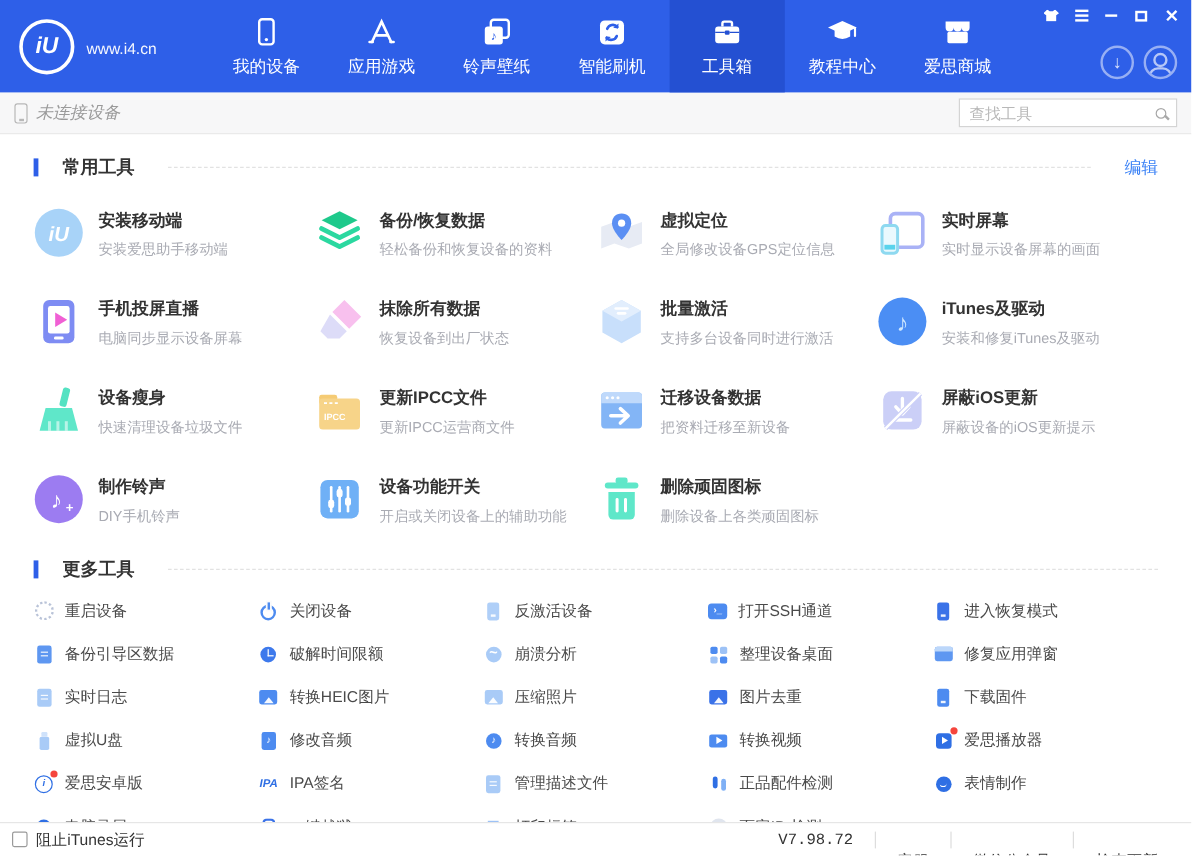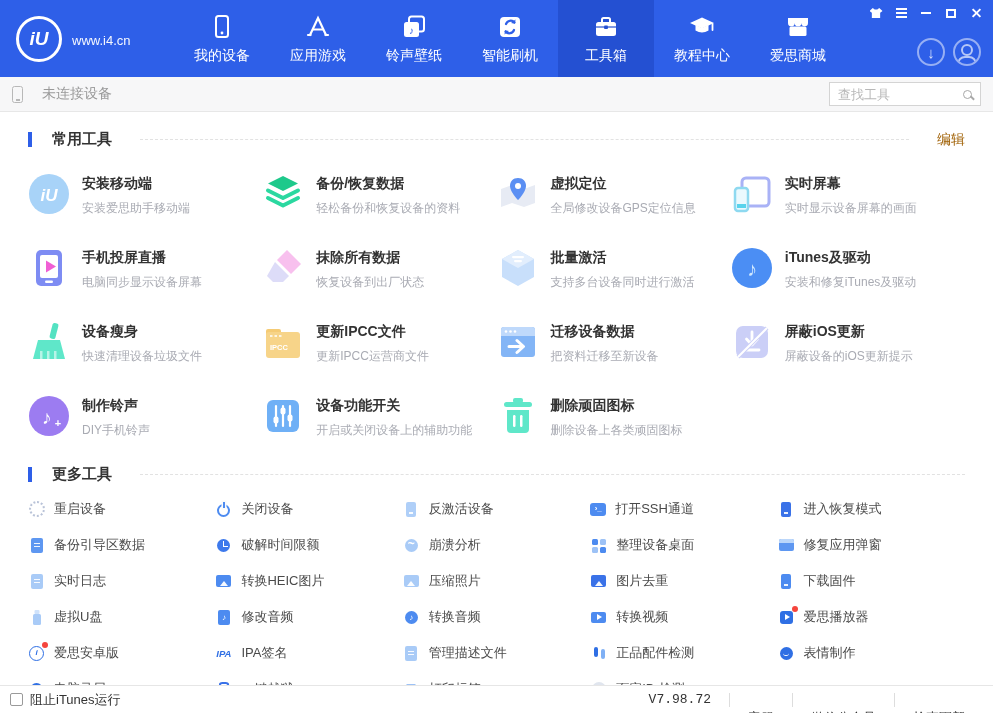--- a/index.html
+++ b/index.html
@@ -39,36 +39,36 @@
     width:8px; height:8px; border:2px solid rgba(255,255,255,.65); border-radius:50%; }
   .user-glyph::after { content:""; position:absolute; top:16px; left:50%; transform:translateX(-50%);
     width:16px; height:10px; border:2px solid rgba(255,255,255,.65); border-radius:8px 8px 0 0; }
 
   
   .devbar { height:35px; background:#F7F7F8; border-bottom:1px solid #E7E7E7; display:flex; align-items:center;
     padding:0 12px; flex:none; }
   .devphone { width:11px; height:17px; border:1.5px solid #B8B8B8; border-radius:2.5px; position:relative; }
   .devphone::after { content:""; position:absolute; bottom:1px; left:50%; transform:translateX(-50%);
     width:4px; height:1.5px; background:#B8B8B8; }
-  .devstatus { color:#9A9A9A; font-size:14px; margin-left:19px; }
-  .searchbox { margin-left:auto; width:152px; height:24px; border:1px solid #D4D4D4; background:#fff;
+  .devstatus { color:#9A9A9A; font-size:14px; margin-left:7px;font-style:italic; }
+  .searchbox { margin-left:auto; width:182px; height:24px; border:1px solid #D4D4D4; background:#fff;
     display:flex; align-items:center; padding:0 8px; }
   .searchbox input { border:none; outline:none; flex:1; font-size:13px; color:#666; font-family:inherit; min-width:0; }
   .searchbox input::placeholder { color:#B8B8B8; }
   .mag { width:9px; height:9px; border:1.5px solid #A8A8A8; border-radius:50%; position:relative; flex:none; }
   .mag::after { content:""; position:absolute; width:5px; height:1.5px; background:#A8A8A8;
     transform:rotate(45deg); right:-4px; bottom:-1px; }
 
   
   .content { flex:1; background:#fff; padding:0 28px; overflow:hidden; }
   .sec { display:flex; align-items:center; margin-top:18px;gap:12px; }
   .sec-bar { width:4px; height:15px; background:#2E5FE8; margin-right:8px; flex:none; }
   .sec-title { font-size:15px; font-weight:bold; color:#333; flex:none; }
   .sec-dash { flex:1; border-top:1px dashed #E2E2E2; margin:0 16px; }
-  .sec-link { color:#a16207; font-size:14px; cursor:pointer; flex:none; }
+  .sec-link { color:#3b82f6; font-size:14px; cursor:pointer; flex:none; }
 
   .tools-grid { display:grid; grid-template-columns:repeat(4,1fr); margin-top:24px; row-gap:30px; }
   .tool { display:flex; align-items:flex-start; gap:12px; cursor:pointer; }
   .tool-icon { width:42px; height:42px; flex:none; }
   .tool-icon svg { width:42px; height:42px; display:block; }
   .tool-t { font-size:14px; font-weight:bold; color:#333; margin-top:2px; }
   .tool-s { font-size:12px; color:#A9ABB3; margin-top:7px; }
 
   .more-grid { display:grid; grid-template-columns:repeat(5,1fr); margin-top:15px; row-gap:16px; }
   .mtool { display:flex; align-items:center; gap:9px; font-size:13px; color:#4A4A4A; cursor:pointer; height:20px; }

